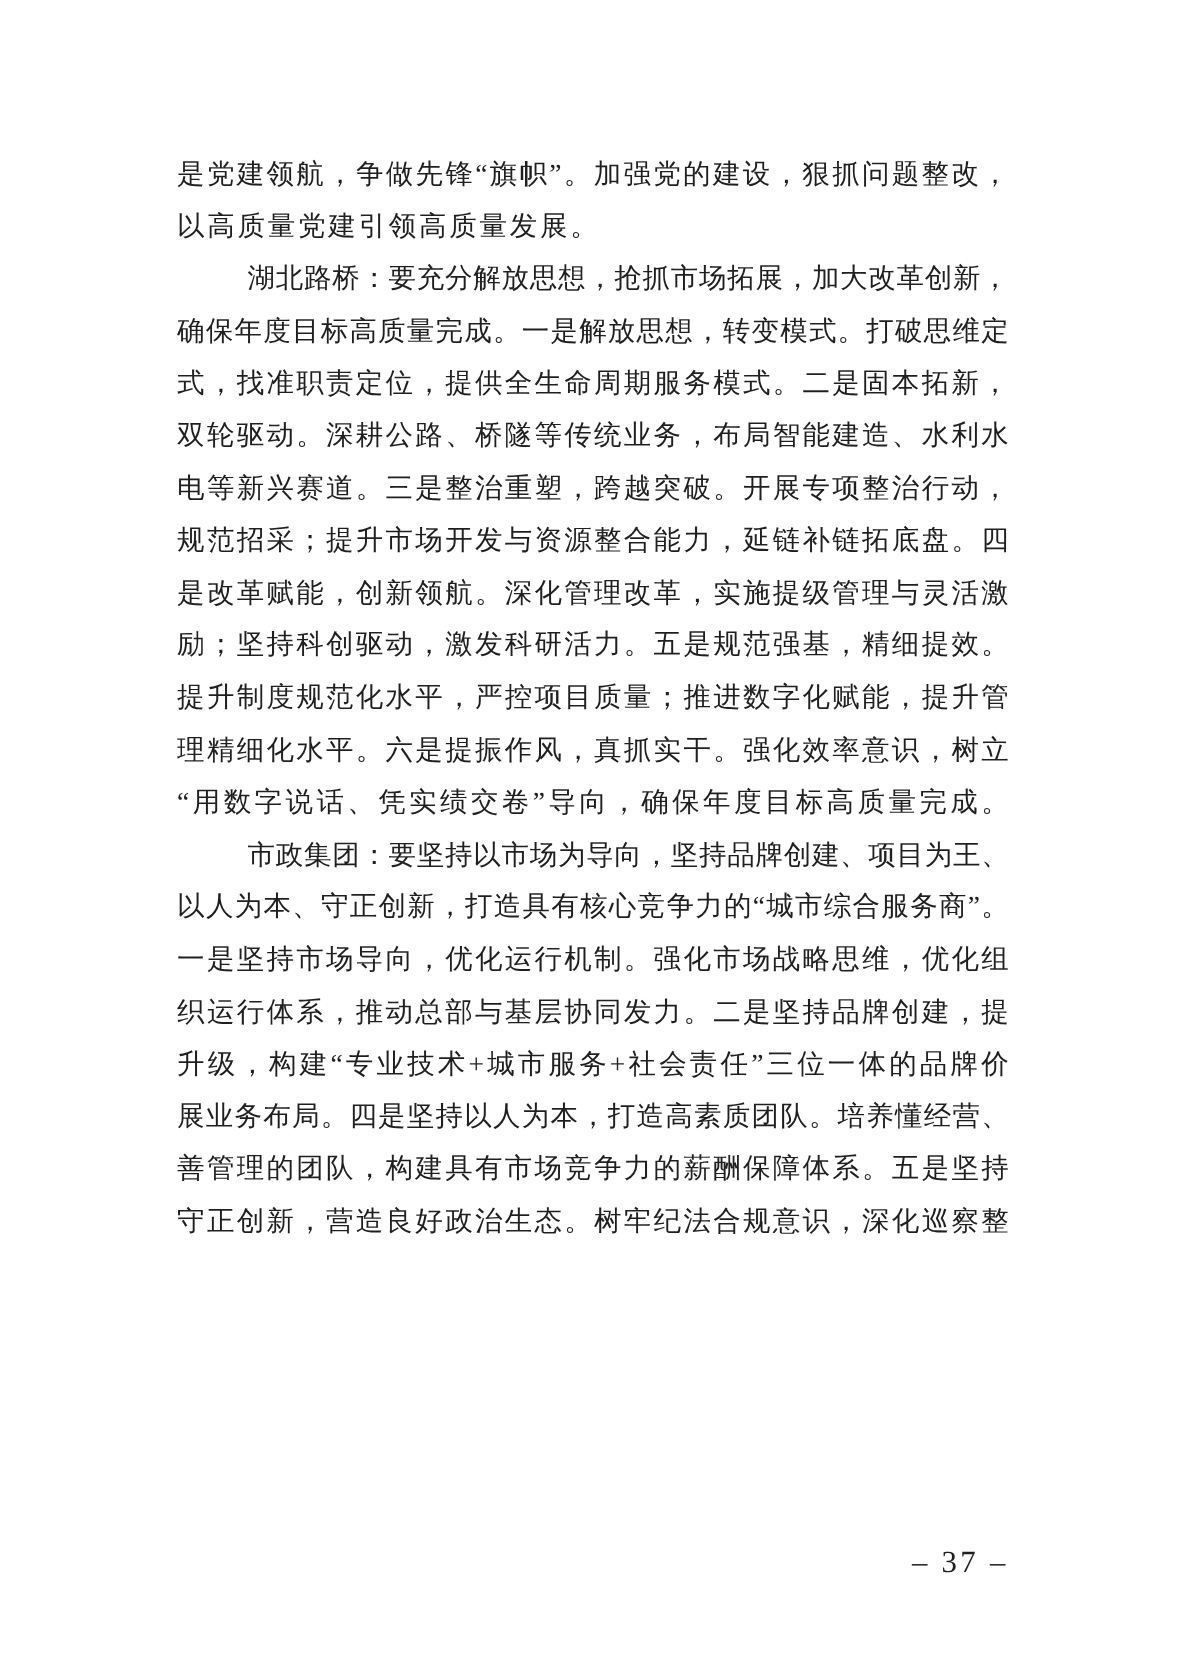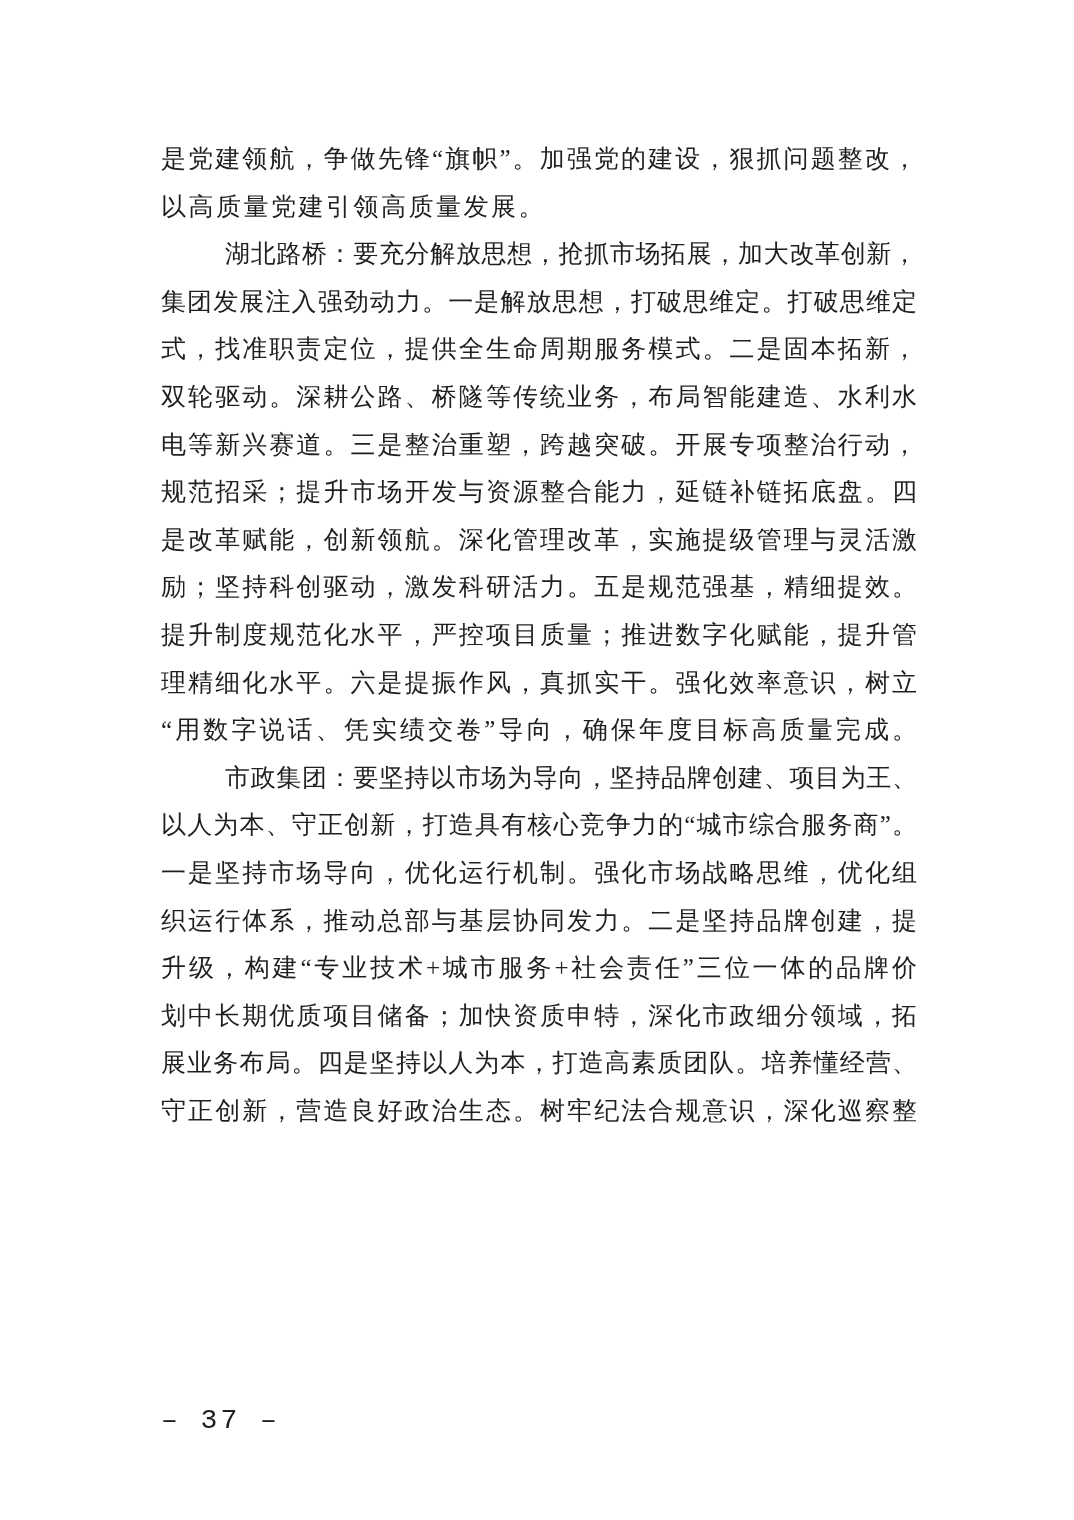--- a/index.html
+++ b/index.html
@@ -49,49 +49,48 @@
     -moz-text-align-last: left;
     letter-spacing: 2.5px;
   }
   .page-footer {
     position: absolute;
     left: 161px;
     top: 1399px;
     width: 756px;
     height: 44px;
     line-height: 44px;
-    text-align: left;
+    text-align: right;
     font-size: 28px;
     letter-spacing: 3px;
     color: #1f1f1f;
-    font-family: Liberation Mono, monospace;
   }
 </style>
 </head>
 <body>
 
 <div class="page">
   <div class="text-block">
       <div class="line fill">是党建领航，争做先锋“旗帜”。加强党的建设，狠抓问题整改，</div>
       <div class="line para-end">以高质量党建引领高质量发展。</div>
       <div class="line para-start">湖北路桥：要充分解放思想，抢抓市场拓展，加大改革创新，</div>
-      <div class="line fill">集团发展注入强劲动力。一是解放思想，打破思维定。打破思维定</div>
+      <div class="line fill">确保年度目标高质量完成。一是解放思想，转变模式。打破思维定</div>
       <div class="line fill">式，找准职责定位，提供全生命周期服务模式。二是固本拓新，</div>
       <div class="line fill">双轮驱动。深耕公路、桥隧等传统业务，布局智能建造、水利水</div>
       <div class="line fill">电等新兴赛道。三是整治重塑，跨越突破。开展专项整治行动，</div>
       <div class="line fill">规范招采；提升市场开发与资源整合能力，延链补链拓底盘。四</div>
       <div class="line fill">是改革赋能，创新领航。深化管理改革，实施提级管理与灵活激</div>
       <div class="line fill">励；坚持科创驱动，激发科研活力。五是规范强基，精细提效。</div>
       <div class="line fill">提升制度规范化水平，严控项目质量；推进数字化赋能，提升管</div>
       <div class="line fill">理精细化水平。六是提振作风，真抓实干。强化效率意识，树立</div>
       <div class="line fill">“用数字说话、凭实绩交卷”导向，确保年度目标高质量完成。</div>
       <div class="line para-start">市政集团：要坚持以市场为导向，坚持品牌创建、项目为王、</div>
       <div class="line fill">以人为本、守正创新，打造具有核心竞争力的“城市综合服务商”。</div>
       <div class="line fill">一是坚持市场导向，优化运行机制。强化市场战略思维，优化组</div>
       <div class="line fill">织运行体系，推动总部与基层协同发力。二是坚持品牌创建，提</div>
       <div class="line fill">升级，构建“专业技术+城市服务+社会责任”三位一体的品牌价</div>
-      <div class="line fill">划中长期优质项目储备；加快资质申特，深化市政细分领域，拓</div>
       <div class="line fill">展业务布局。四是坚持以人为本，打造高素质团队。培养懂经营、</div>
+      <div class="line fill">善管理的团队，构建具有市场竞争力的薪酬保障体系。五是坚持</div>
       <div class="line fill">守正创新，营造良好政治生态。树牢纪法合规意识，深化巡察整</div>
     </div>
 
   <div class="page-footer">– 37 –</div>
 </div>
 
 </body></html>

